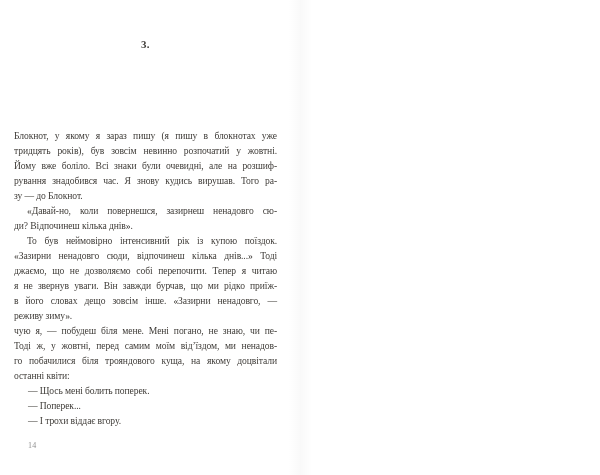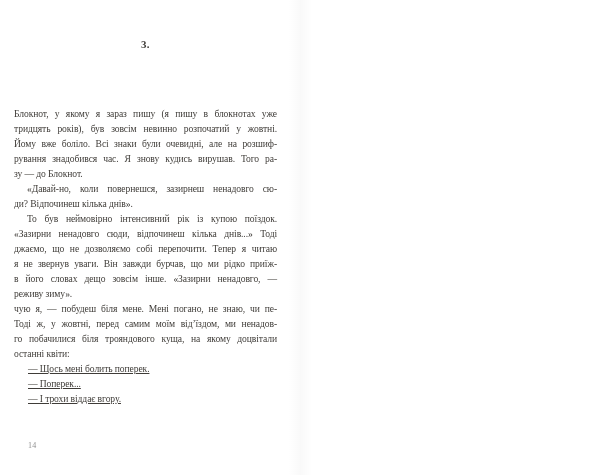--- a/index.html
+++ b/index.html
@@ -49,36 +49,35 @@
     line-height: 15px;
     letter-spacing: 0.3px;
   }
 
   .text {
     position: absolute;
     font-size: 9.6px;
     line-height: 15px;
     letter-spacing: -0.1px;
   }
-  .page.left  .text { top: 106px; left: 14px;  width: 263px; }
+  .page.left  .text { top: 128px; left: 14px;  width: 263px; }
 
   .ln {
     text-align: justify;
     text-align-last: justify;
     -moz-text-align-last: justify;
   }
   .ln-e {                       
     text-align-last: left;
     -moz-text-align-last: left;
   }
   .ln-i { padding-left: 13px; } 
   .ln-d {                       
     padding-left: 14px;
     text-align-last: left;
-    text-decoration: underline;
     -moz-text-align-last: left;
   }
   .ln-g { }    
 
   .pnum {
     position: absolute;
     top: 441px;
     font-size: 8px;
     line-height: 10px;
     color: #909090;

